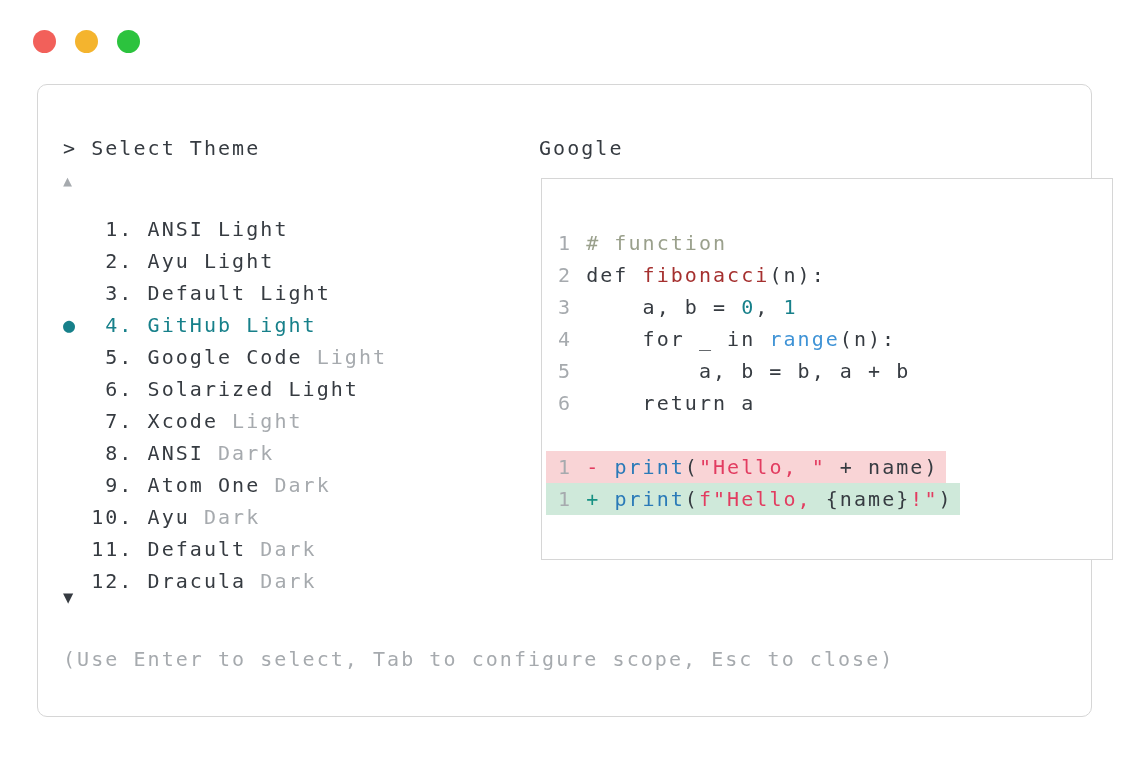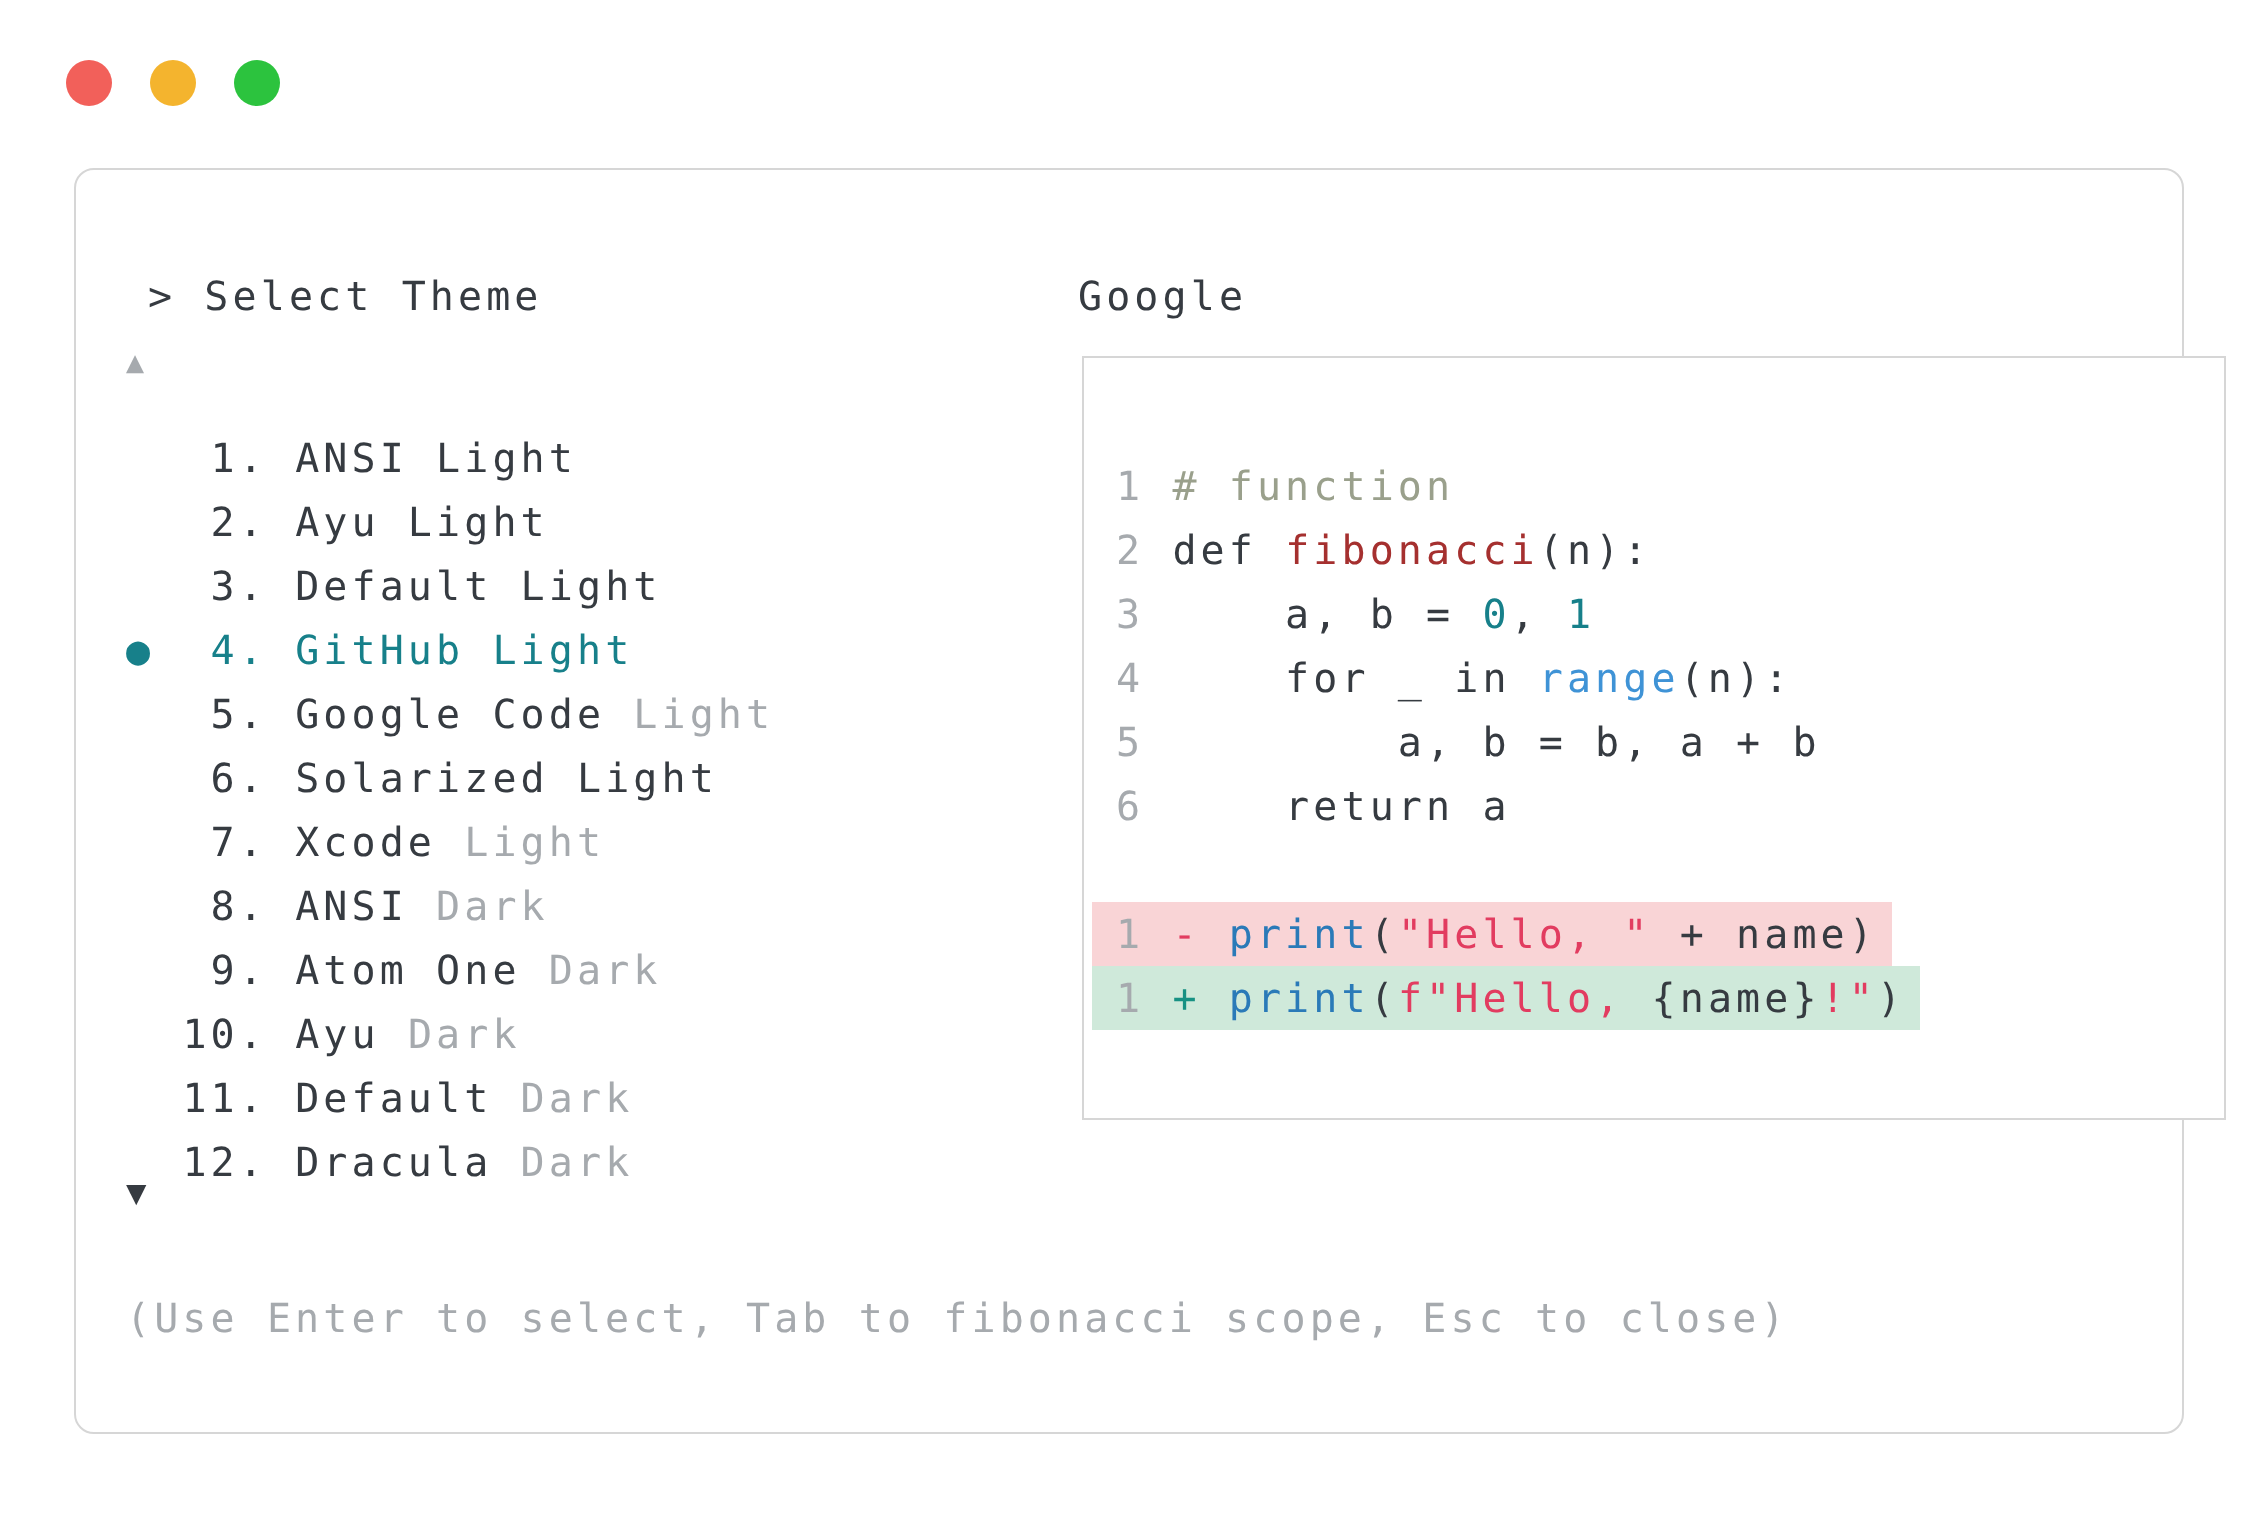--- a/index.html
+++ b/index.html
@@ -15,21 +15,21 @@
   .traffic-lights{position:absolute;left:0;top:0;width:200px;height:60px;}
   .light{position:absolute;top:30px;width:23px;height:23px;border-radius:50%;}
   .light.close{left:33px;} .light.minimize{left:75px;} .light.zoom{left:117px;}
 
   .window{position:absolute;left:37px;top:84px;width:1055px;height:633px;
     background:#fff;border:1.5px solid var(--window-border);border-radius:10px;}
 
   .mono{font-family:"DejaVu Sans Mono",monospace;font-size:20px;letter-spacing:2.05px;
     line-height:32px;white-space:pre;}
 
-  .prompt{position:absolute;left:36px;top:47px;color:var(--text);}
+  .prompt{position:absolute;left:25px;top:47px;color:var(--text);}
   .preview-label{position:absolute;left:501px;top:47px;color:var(--text);}
 
   .scroll-up{position:absolute;left:25px;top:80px;font-size:15px;line-height:32px;
     color:var(--muted);cursor:default;}
   .scroll-down{position:absolute;left:25px;top:496px;font-size:17px;line-height:32px;
     color:var(--text);cursor:default;}
 
   .theme-list{position:absolute;left:25px;top:128px;}
   .theme-row{height:32px;line-height:32px;cursor:default;}
 
@@ -65,14 +65,14 @@
   <div class="preview-label mono">Google</div>
 
   <div class="scroll-up mono">▲</div>
   <div class="theme-list mono" id="theme-list"><div class="theme-row"><span class="s-text">  </span><span class="s-text"> 1. </span><span class="s-text">ANSI Light</span></div><div class="theme-row"><span class="s-text">  </span><span class="s-text"> 2. </span><span class="s-text">Ayu Light</span></div><div class="theme-row"><span class="s-text">  </span><span class="s-text"> 3. </span><span class="s-text">Default Light</span></div><div class="theme-row"><span class="s-accent">● </span><span class="s-accent"> 4. </span><span class="s-accent">GitHub Light</span></div><div class="theme-row"><span class="s-text">  </span><span class="s-text"> 5. </span><span class="s-text">Google Code </span><span class="s-muted">Light</span></div><div class="theme-row"><span class="s-text">  </span><span class="s-text"> 6. </span><span class="s-text">Solarized Light</span></div><div class="theme-row"><span class="s-text">  </span><span class="s-text"> 7. </span><span class="s-text">Xcode </span><span class="s-muted">Light</span></div><div class="theme-row"><span class="s-text">  </span><span class="s-text"> 8. </span><span class="s-text">ANSI </span><span class="s-muted">Dark</span></div><div class="theme-row"><span class="s-text">  </span><span class="s-text"> 9. </span><span class="s-text">Atom One </span><span class="s-muted">Dark</span></div><div class="theme-row"><span class="s-text">  </span><span class="s-text">10. </span><span class="s-text">Ayu </span><span class="s-muted">Dark</span></div><div class="theme-row"><span class="s-text">  </span><span class="s-text">11. </span><span class="s-text">Default </span><span class="s-muted">Dark</span></div><div class="theme-row"><span class="s-text">  </span><span class="s-text">12. </span><span class="s-text">Dracula </span><span class="s-muted">Dark</span></div></div>
   <div class="scroll-down mono">▼</div>
 
   <div class="preview-box">
     <div class="preview-code mono" id="preview-code"><div class="code-row"><span class="code-inner"><span class="s-muted">1 </span><span class="s-comment"># function</span></span></div><div class="code-row"><span class="code-inner"><span class="s-muted">2 </span><span class="s-text">def </span><span class="s-function">fibonacci</span><span class="s-text">(n):</span></span></div><div class="code-row"><span class="code-inner"><span class="s-muted">3 </span><span class="s-text">    a, b = </span><span class="s-number">0</span><span class="s-text">, </span><span class="s-number">1</span></span></div><div class="code-row"><span class="code-inner"><span class="s-muted">4 </span><span class="s-text">    for _ in </span><span class="s-builtin">range</span><span class="s-text">(n):</span></span></div><div class="code-row"><span class="code-inner"><span class="s-muted">5 </span><span class="s-text">        a, b = b, a + b</span></span></div><div class="code-row"><span class="code-inner"><span class="s-muted">6 </span><span class="s-text">    return a</span></span></div><div class="code-row"><span class="code-inner"></span></div><div class="code-row"><span class="code-inner diff-removed"><span class="s-muted">1 </span><span class="s-string">-</span><span class="s-text"> </span><span class="s-call">print</span><span class="s-text">(</span><span class="s-string">"Hello, "</span><span class="s-text"> + name)</span></span></div><div class="code-row"><span class="code-inner diff-added"><span class="s-muted">1 </span><span class="s-plus">+</span><span class="s-text"> </span><span class="s-call">print</span><span class="s-text">(</span><span class="s-string">f"Hello, </span><span class="s-text">{name}</span><span class="s-string">!"</span><span class="s-text">)</span></span></div></div>
   </div>
 
-  <div class="help mono">(Use Enter to select, Tab to fibonacci scope, Esc to close)</div>
+  <div class="help mono">(Use Enter to select, Tab to configure scope, Esc to close)</div>
 </div>
 
 </body></html>

